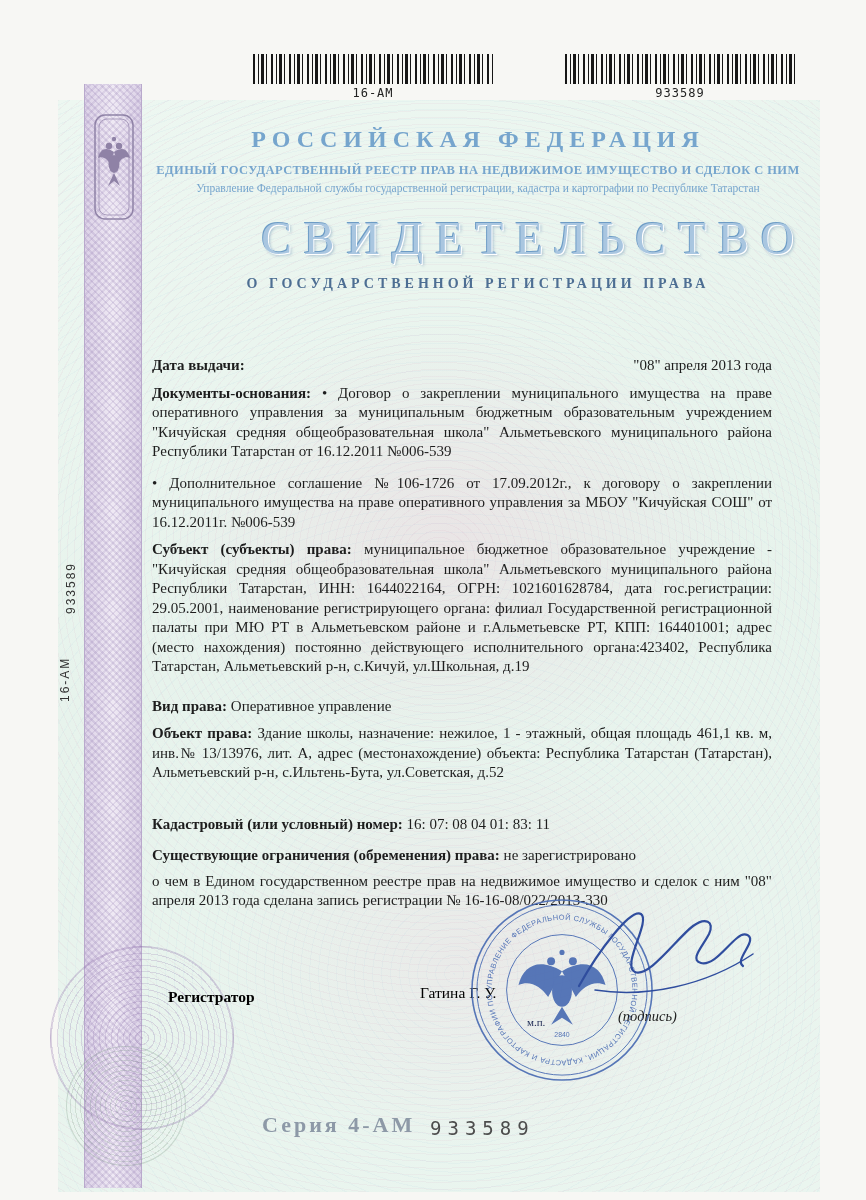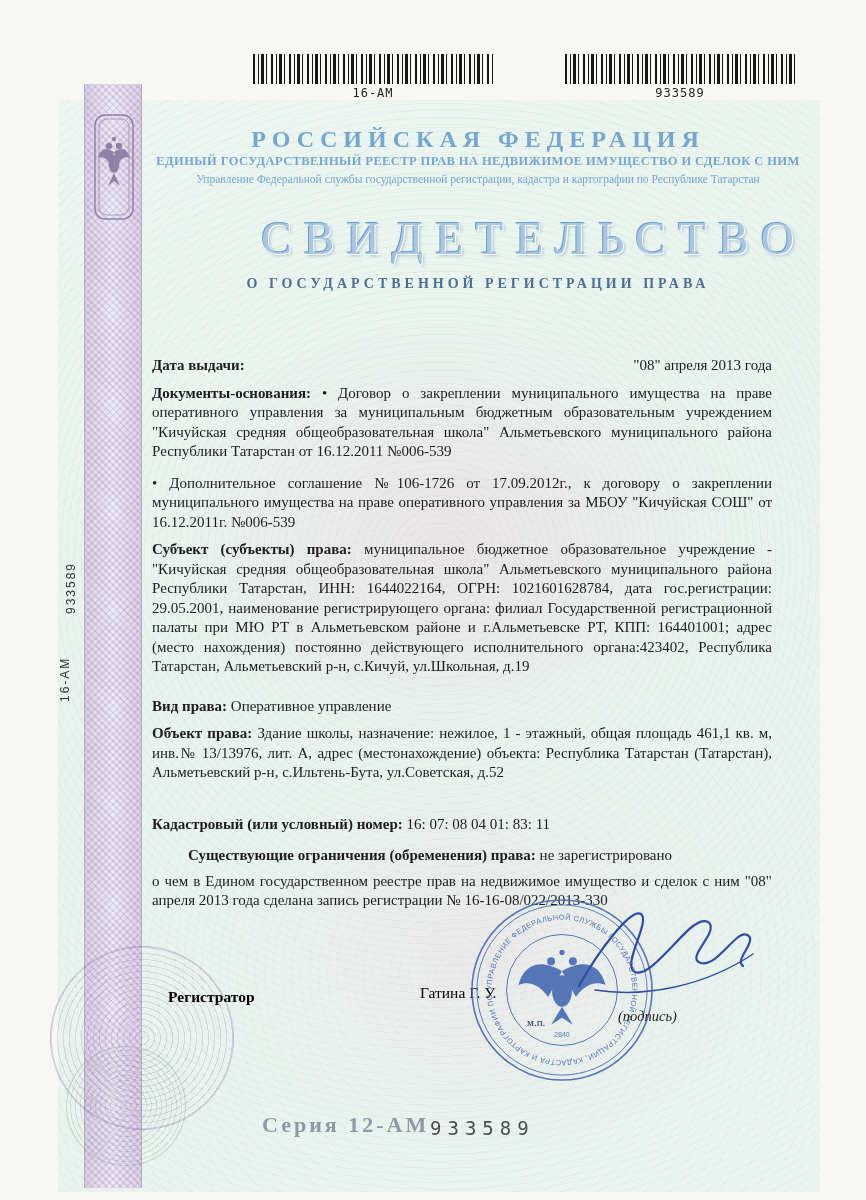--- a/index.html
+++ b/index.html
@@ -53,41 +53,41 @@
       #161616 0px,#161616 2px, transparent 2px,transparent 5px,
       #161616 5px,#161616 6px, transparent 6px,transparent 8px,
       #161616 8px,#161616 11px, transparent 11px,transparent 13px,
       #161616 13px,#161616 14px, transparent 14px,transparent 18px);
   }
   .barcode-label { font-family:"DejaVu Sans Mono",monospace; font-size:12px; color:#222; margin-top:2px; letter-spacing:1px; }
 
   
   .header { position:absolute; left:150px; top:126px; width:656px; text-align:center; z-index:5; color:#76a5cd; }
   .country { font-size:24px; font-weight:bold; letter-spacing:6px; }
-  .registry { font-size:12.5px; font-weight:bold; letter-spacing:0.4px; margin-top:1px; }
+  .registry { font-size:12.5px; font-weight:bold; letter-spacing:0.4px; margin-top:10px; }
   .authority { font-size:11.5px; margin-top:4px; }
 
   .title-main {
     position:absolute; left:150px; top:212px; width:656px; text-align:right; z-index:5;
     font-size:46px; font-weight:normal; letter-spacing:12px; color:#a9c6e0;
     text-shadow: 1px 1px 0 #ffffff, -1px -1px 0 #6d9cc6, 2px 2px 3px rgba(90,130,170,0.45);
   }
   .title-sub {
     position:absolute; left:150px; top:276px; width:656px; text-align:center; z-index:5;
     font-size:14px; font-weight:bold; letter-spacing:4px; color:#4d6e93;
   }
 
   
   .docbody { position:absolute; left:152px; top:356px; width:620px; z-index:5;
              font-size:15px; line-height:1.3; color:#1d1d1d; }
   .docbody .lbl { font-weight:bold; }
   .date-row { display:flex; justify-content:space-between; margin-bottom:8px;align-items:center; }
   .para { text-align:justify; }
   .mb8{margin-bottom:8px;} .mb12{margin-bottom:12px;} .mb20{margin-bottom:20px;}
-  .mb28{margin-bottom:32px;} .mb6{margin-bottom:6px;margin-left:36px;}
+  .mb28{margin-bottom:32px;} .mb6{margin-bottom:6px;}
 
   
   .registrar-label { position:absolute; left:168px; top:988px; z-index:6; font-weight:bold; font-size:15.5px; }
   .registrar-name  { position:absolute; left:420px; top:984px; z-index:6; font-size:15.5px; }
   .stamp { position:absolute; left:468px; top:896px; width:188px; height:188px; z-index:7; opacity:0.92; }
   .signature { position:absolute; left:565px; top:886px; width:205px; height:122px; z-index:8; }
   .seal-abbr { position:absolute; left:527px; top:1016px; z-index:9; font-size:11px; color:#1f2c55; }
   .sign-caption { position:absolute; left:618px; top:1008px; z-index:9; font-size:14.5px; color:#1d1d1d;font-style:italic; }
 
   .series-label { position:absolute; left:262px; top:1112px; z-index:6; font-size:22px; font-weight:bold;
@@ -211,16 +211,16 @@
   </svg>
 
   <svg class="signature" viewBox="0 0 205 122">
     <path d="M14,100 C34,64 66,22 76,28 C86,35 56,80 70,86 C84,92 112,52 128,40 C140,31 150,35 144,48 C138,60 124,74 136,77 C148,80 160,62 172,52 C180,45 188,49 184,58 C180,67 172,76 178,80" fill="none" stroke="#2f4d9e" stroke-width="2.2" stroke-linecap="round"></path>
     <path d="M30,104 C80,112 140,100 188,68" fill="none" stroke="#2f4d9e" stroke-width="1.5" stroke-linecap="round"></path>
   </svg>
 
   <div class="seal-abbr">м.п.</div>
   <div class="sign-caption">(подпись)</div>
 
-  <div class="series-label">Серия 12-АМ</div>
+  <div class="series-label">Серия 4-АМ</div>
   <div class="series-number">933589</div>
 
 </div>
 
 </body></html>

